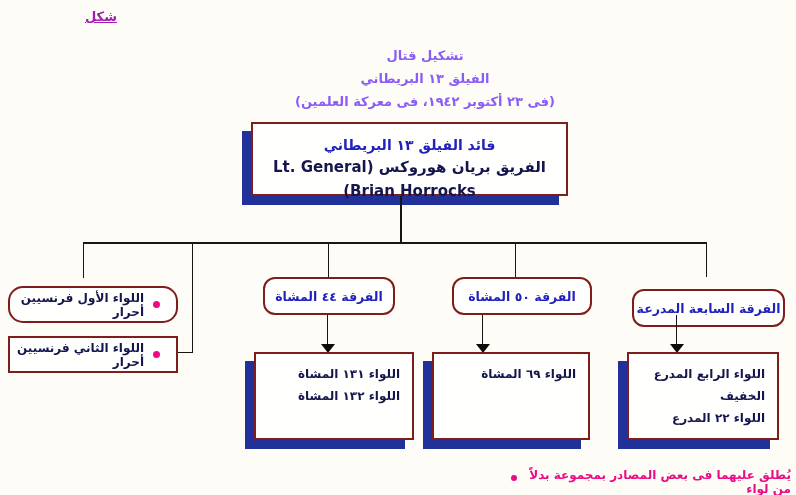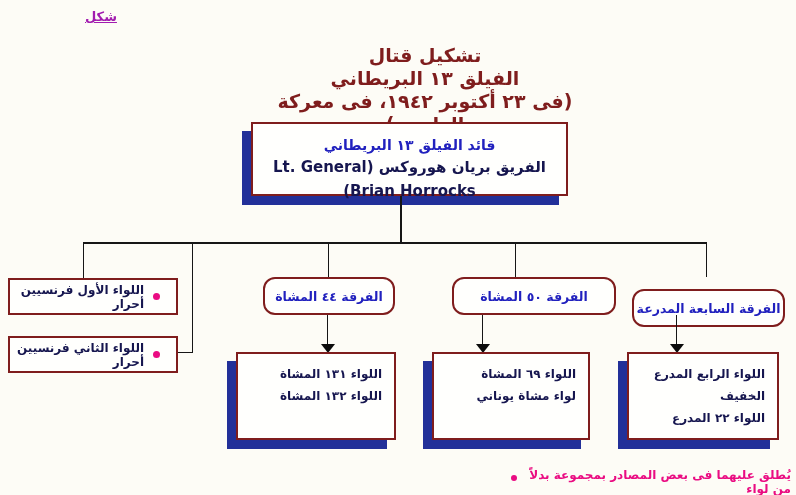--- a/index.html
+++ b/index.html
@@ -18,21 +18,21 @@
   .shadowed{box-shadow:-9px 9px 0 0 var(--shadow,#223099);}
   .navy{color:#16164f;}
   .blue{color:#2121be;}
   .b{font-weight:bold;}
   .figure-label{
     font-size:13px;font-weight:bold;color:#a21caf;
     text-decoration:underline;
   }
   .title-block{
     left:250px;top:44px;width:350px;text-align:center;
-    font-size:19px;font-weight:bold;color:#7f1d1d;line-height:23px;
+    font-size:13px;font-weight:bold;color:#8b5cf6;line-height:23px;
   }
   .root-box{
     left:251px;top:122px;width:317px;height:74px;
     text-align:center;padding-top:11px;
   }
   .root-title{font-size:14px;line-height:20px;}
   .root-subtitle{font-size:15px;line-height:24px;}
   .fr-box{
     left:8px;width:170px;height:37px;
     display:flex;align-items:center;gap:9px;padding-right:16px;
@@ -81,47 +81,46 @@
 
 <div class="line" style="left:400px;top:196px;width:2px;height:47px;"></div>
 <div class="line" style="left:83px;top:242px;width:624px;height:2px;"></div>
 <div class="line" style="left:83px;top:242px;width:1px;height:36px;"></div>
 <div class="line" style="left:192px;top:242px;width:1px;height:111px;"></div>
 <div class="line" style="left:178px;top:352px;width:15px;height:1px;"></div>
 <div class="line" style="left:328px;top:242px;width:1px;height:35px;"></div>
 <div class="line" style="left:515px;top:242px;width:1px;height:35px;"></div>
 <div class="line" style="left:706px;top:242px;width:1px;height:35px;"></div>
 
-<div class="box fr-box rtl" style="top:278px;">
+<div class="box fr-box rtl" style="top:286px;border-radius:15px;">
   <span class="bullet"></span>
   <span class="navy b fr-label">اللواء الأول فرنسيين أحرار</span>
 </div>
 <div class="box fr-box rtl" style="top:336px;">
   <span class="bullet"></span>
   <span class="navy b fr-label">اللواء الثاني فرنسيين أحرار</span>
 </div>
 
 <div class="box div-box blue b rtl" style="left:263px;width:132px;">الفرقة ٤٤ المشاة</div>
-<div class="box div-box blue b rtl" style="left:452px;width:164px;">الفرقة ٥٠ المشاة</div>
+<div class="box div-box blue b rtl" style="left:452px;width:140px;">الفرقة ٥٠ المشاة</div>
 <div class="box div-box blue b rtl" style="left:632px;width:153px;margin-top:12px;">الفرقة السابعة المدرعة</div>
 
 <div class="line arrow-line" style="left:327px;"></div>
 <div class="arrow-head" style="left:321px;"></div>
 <div class="line arrow-line" style="left:482px;"></div>
 <div class="arrow-head" style="left:476px;"></div>
 <div class="line arrow-line" style="left:676px;"></div>
 <div class="arrow-head" style="left:670px;"></div>
 
-<div class="box shadowed sub-box navy b rtl" style="left:236px;width:160px;">
+<div class="box shadowed sub-box navy b rtl" style="left:254px;width:160px;">
   <div>اللواء ١٣١ المشاة</div>
   <div>اللواء ١٣٢ المشاة</div>
 </div>
 <div class="box shadowed sub-box navy b rtl" style="left:432px;width:158px;">
   <div>اللواء ٦٩ المشاة</div>
-  <div>لواء مشاة يوناني</div>
 </div>
 <div class="box shadowed sub-box navy b rtl" style="left:627px;width:152px;">
   <div>اللواء الرابع المدرع الخفيف</div>
   <div>اللواء ٢٢ المدرع</div>
 </div>
 
 <div class="abs bullet footnote-bullet"></div>
 <div class="abs footnote-text rtl">يُطلق عليهما فى بعض المصادر بمجموعة بدلاً من لواء</div>
 
 </body></html>

